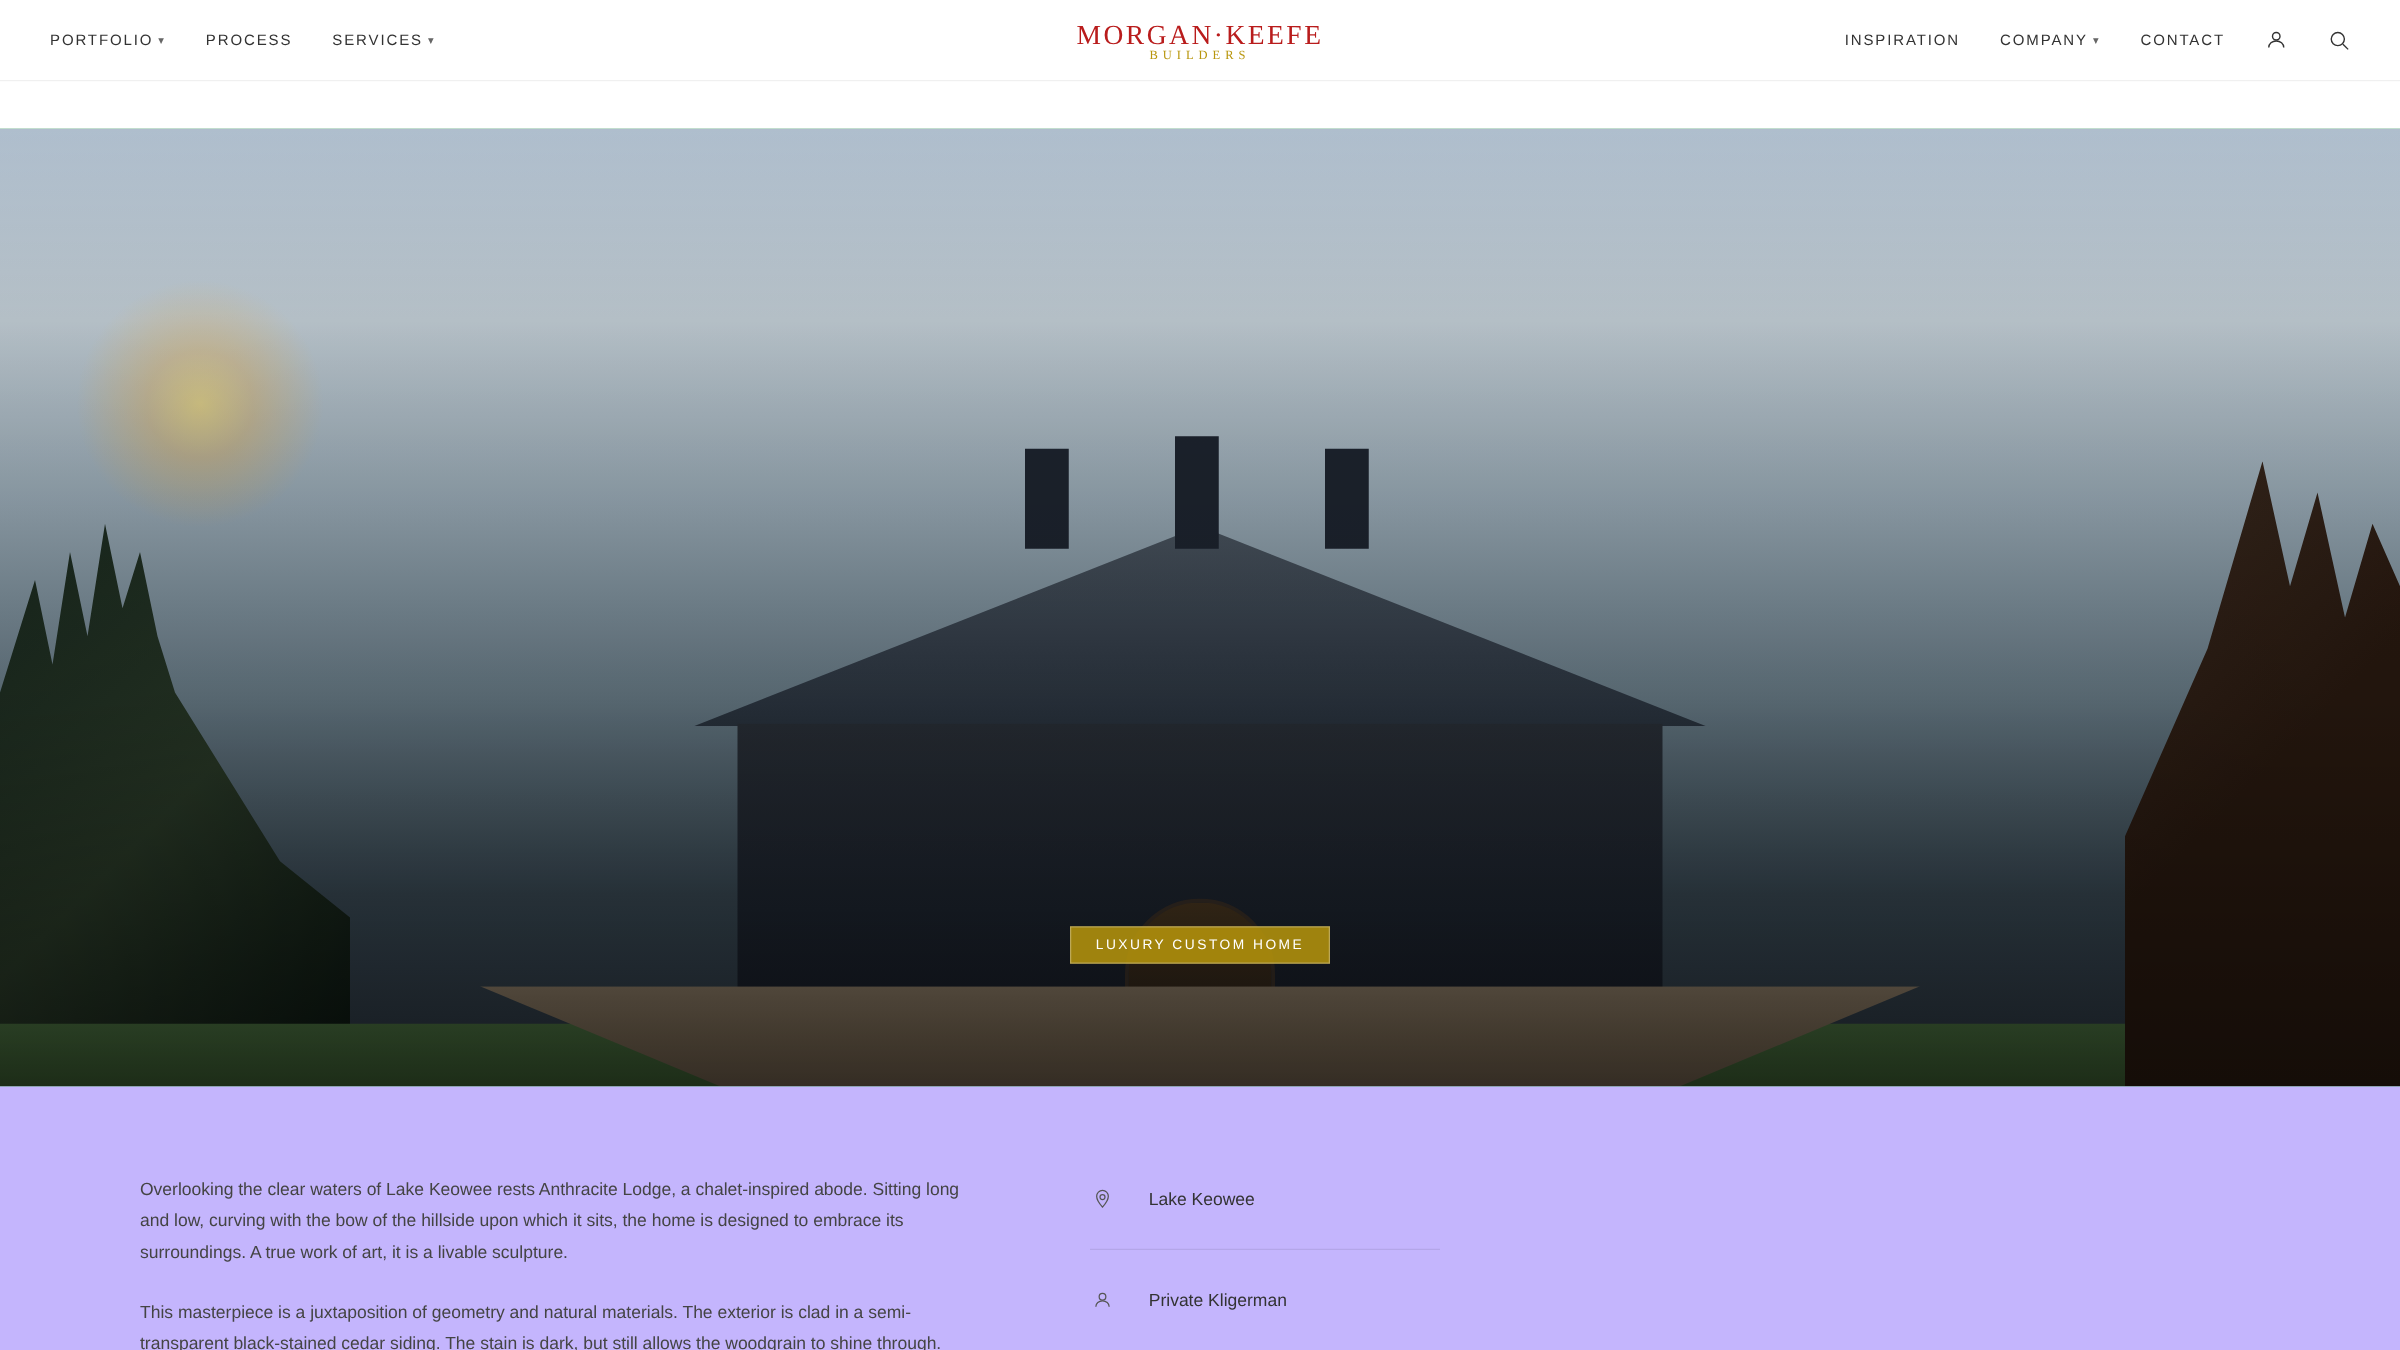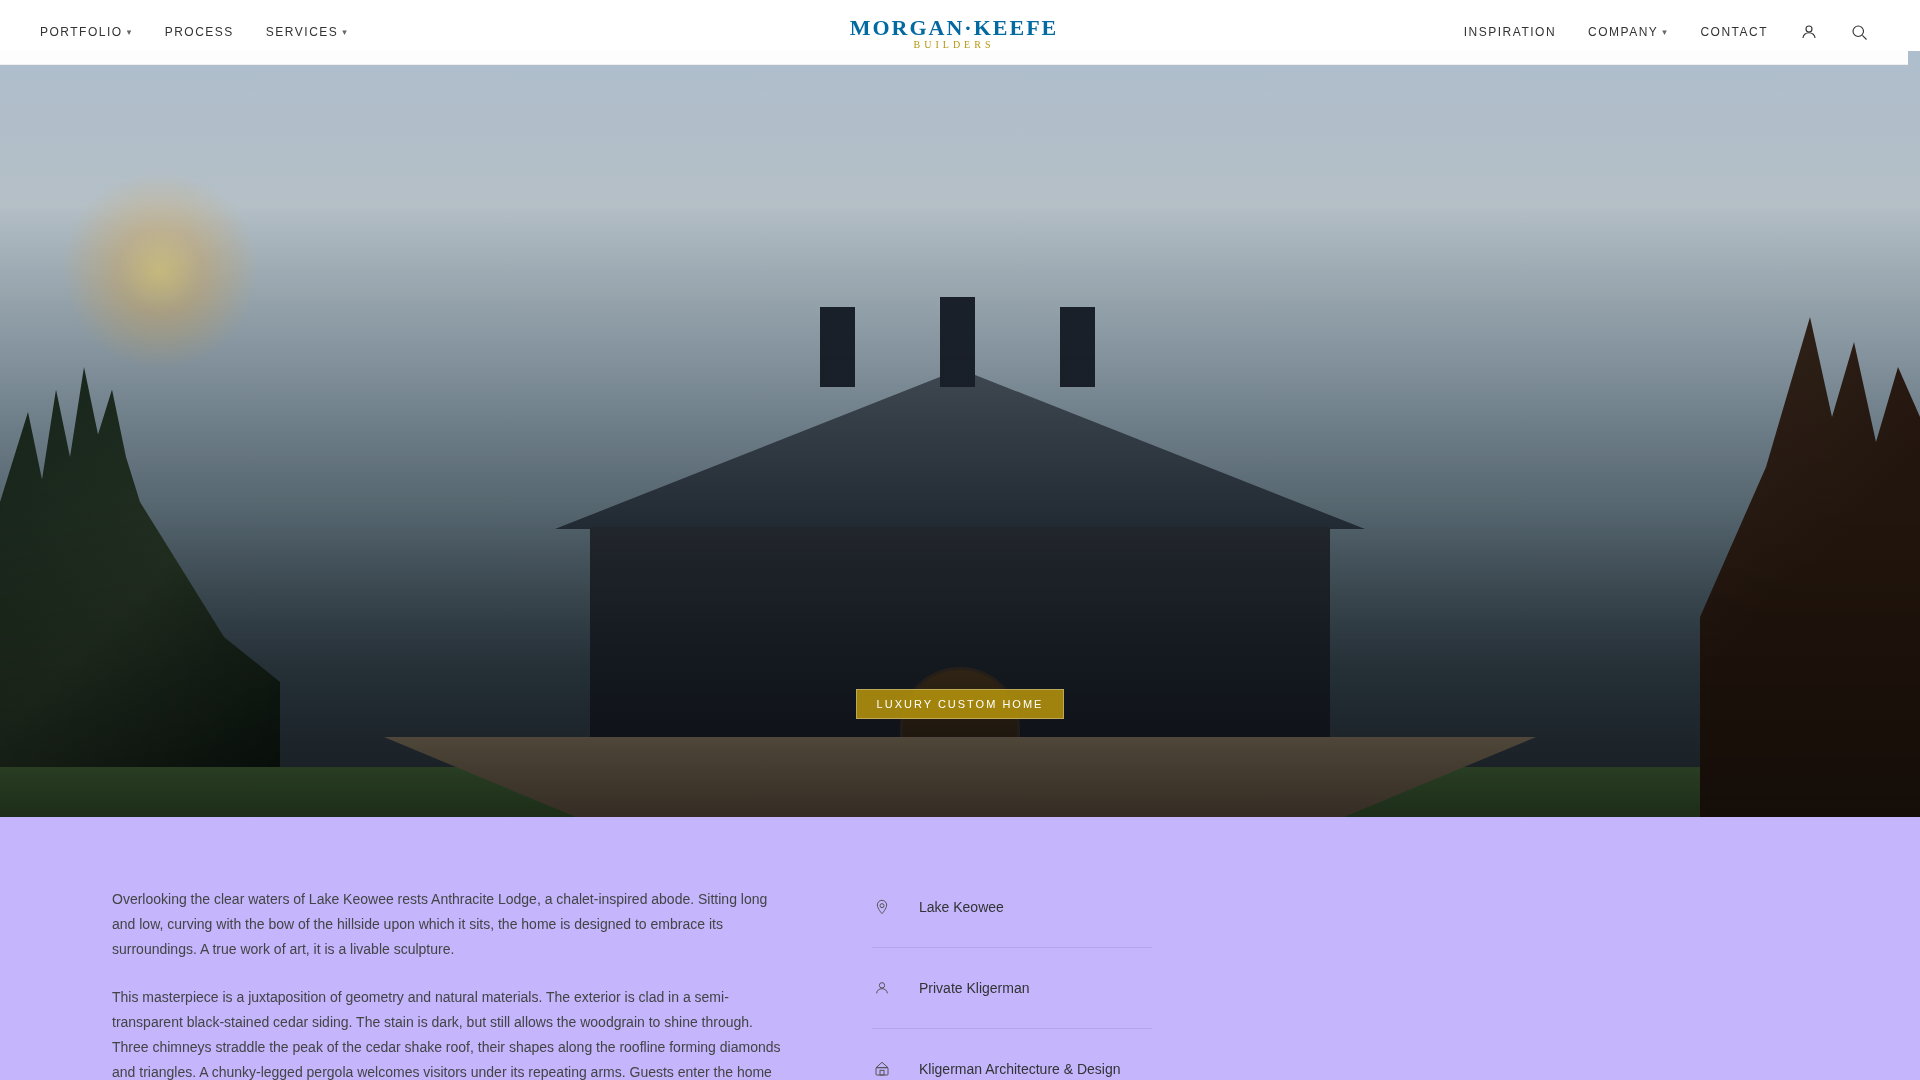--- a/index.html
+++ b/index.html
@@ -1,21 +1,21 @@
 <!DOCTYPE html>
 <html><head>
   <meta charset="utf-8">
   <style>
     * { margin: 0; padding: 0; box-sizing: border-box; }
     body { font-family: 'Georgia', serif; background: #fff; overflow-x: hidden; }
 
     
     nav {
       position: fixed;
-      top: 0; left: 0; right: 12px;
+      top: 0; left: 0; right: 0;
       height: 65px;
       background: rgba(255,255,255,0.97);
       display: flex;
       align-items: center;
       justify-content: space-between;
       padding: 0 40px;
       z-index: 100;
       border-bottom: 1px solid rgba(0,0,0,0.06);
     }
     .nav-left, .nav-right {
@@ -30,22 +30,22 @@
     .nav-center {
       display: flex;
       flex-direction: column;
       align-items: center;
       flex: 0 0 auto;
     }
     .nav-logo-main {
       font-family: 'Georgia', serif;
       font-size: 22px;
       letter-spacing: 2px;
-      color: #0369a1;
-      font-weight: 700;
+      color: #b91c1c;
+      font-weight: 400;
     }
     .nav-logo-sub {
       font-size: 10px;
       letter-spacing: 4px;
       color: #b8960c;
       text-transform: uppercase;
       margin-top: -2px;
     }
     .nav-item {
       font-family: 'Arial', sans-serif;
@@ -72,21 +72,21 @@
       justify-content: center;
       cursor: pointer;
       color: #333;
     }
 
     
     .hero {
       position: relative;
       width: 100%;
       height: 766px;
-      margin-top: 51px;
+      margin-top: 103px;
       overflow: hidden;
       background: #15803d;
     }
     
     .hero-scene {
       position: absolute;
       inset: 0;
       background:
         
         linear-gradient(180deg,

